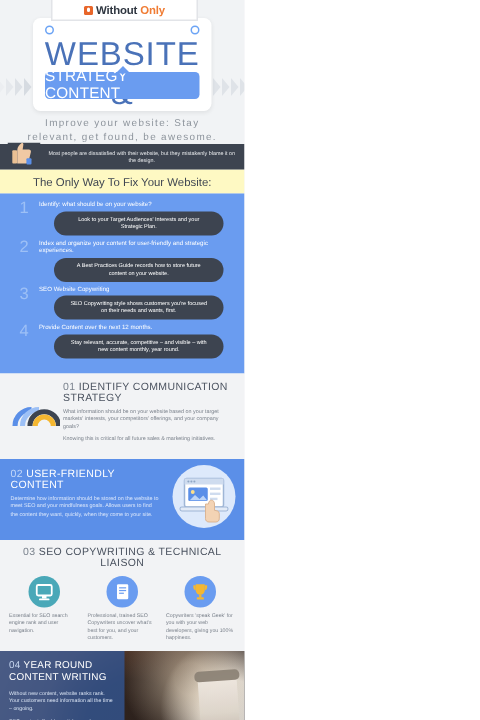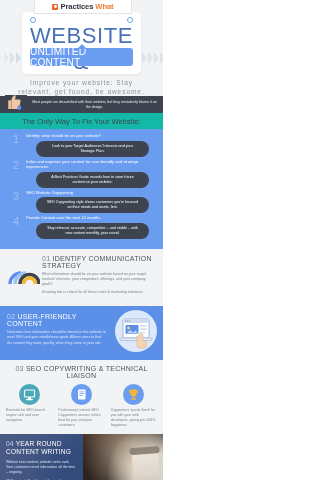--- a/index.html
+++ b/index.html
@@ -168,21 +168,21 @@
     margin-right: 4px;
     font-size: 3.6px;
     color: #e6e8eb;
     line-height: 5px;
     text-align: center;
   }
 
   
   .onlyway {
     height: 16px;
-    background: #14b8a6;
+    background: #fef9c3;
     display: flex;
     align-items: center;
     justify-content: center;
     font-size: 7.6px;
     color: #3f4652;
   }
 
   
   .steps {
     background: #6a9cf0;
@@ -369,29 +369,29 @@
     </div>
     <div class="chevrons right">
       <div class="chev"></div>
         <div class="chev"></div>
         <div class="chev"></div>
         <div class="chev"></div>
     </div>
 
     <div class="logo-bar">
       <span class="logo-mark"></span>
-      <span class="logo-t">Practices</span>
-      <span class="logo-w">What</span>
+      <span class="logo-t">Without</span>
+      <span class="logo-w">Only</span>
     </div>
 
     <div class="hero-card">
       <span class="pin l"></span>
       <span class="pin r"></span>
       <div class="hero-title">WEBSITE &amp;</div>
-      <div class="hero-badge">UNLIMITED CONTENT</div>
+      <div class="hero-badge">STRATEGY CONTENT</div>
     </div>
 
     <div class="hero-sub">Improve your website: Stay relevant, get found, be awesome.</div>
   </div>
 
   <div class="thumb-band">
     <svg class="thumb-icon" viewBox="0 0 22 19">
       <rect x="0" y="0" width="22" height="7" fill="#3d4450"></rect>
       <path d="M6.5 5.2 c0-2.4 1.6-3.8 2.6-4.6 0.6-0.5 1.6-0.2 1.5 0.8 l-0.5 3.2 4.1 0 c1 0 1.6 0.8 1.4 1.7 l-1.5 6.2 c-0.2 0.9-1 1.5-1.9 1.5 l-5.7 0 z" fill="#f0c9a4"></path>
       <rect x="3.2" y="5.2" width="3.2" height="8.8" rx="0.6" fill="#eac094"></rect>

